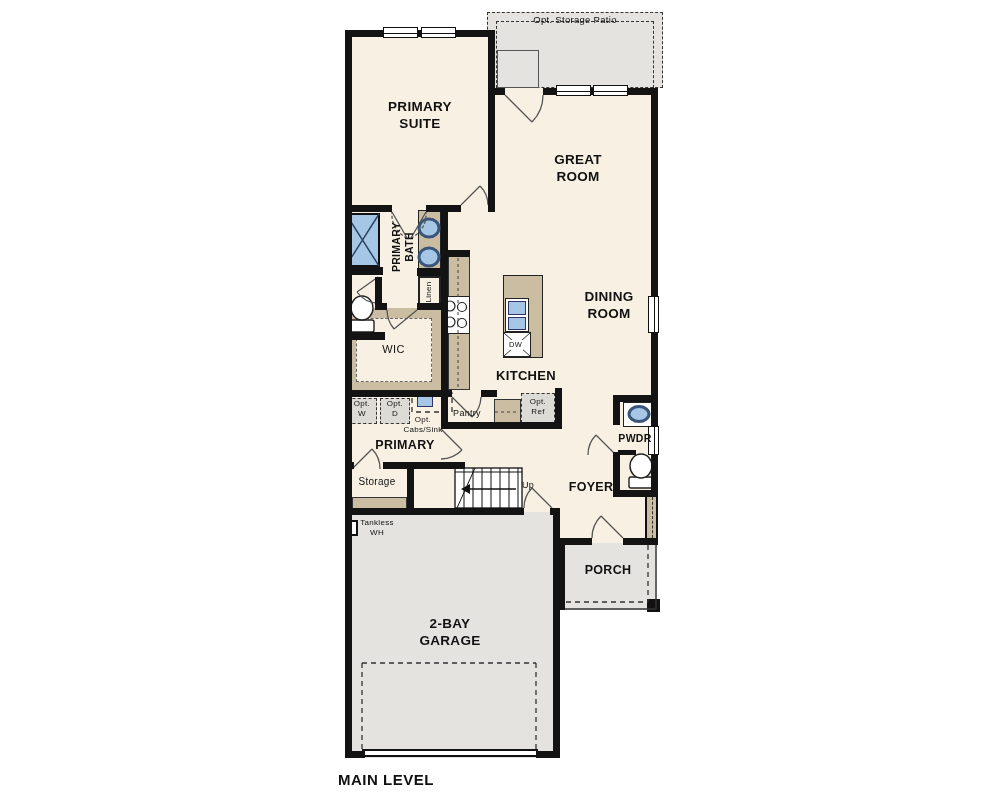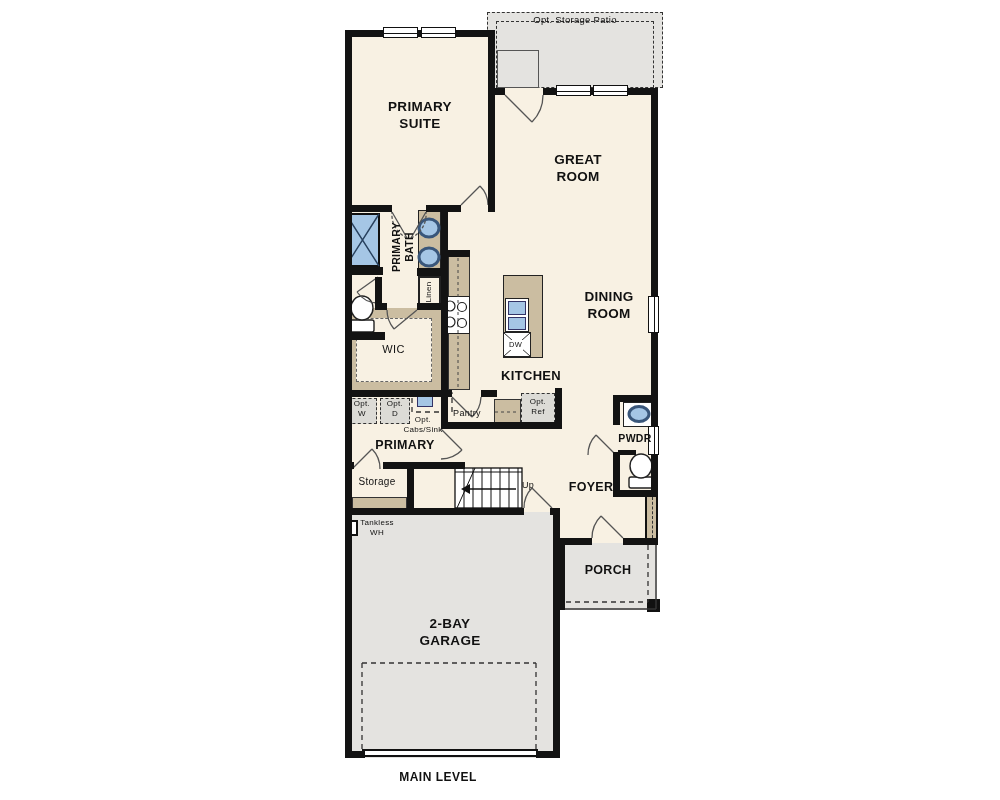--- a/index.html
+++ b/index.html
@@ -166,21 +166,21 @@
   <div class="fl cab z5" style="left:645px;top:497px;width:13px;height:41px;border-left:2px solid #111;border-right:2px solid #111">
     <div style="position:absolute;left:50%;top:0;bottom:0;border-left:1px dashed #333"></div>
   </div>
 
   <div class="lb b z6" style="left:345px;top:98px;width:150px;font-size:13.5px">PRIMARY
 SUITE</div>
   <div class="lb b z6" style="left:528px;top:151px;width:100px;font-size:13.5px">GREAT
 ROOM</div>
   <div class="lb b z6" style="left:559px;top:288px;width:100px;font-size:13.5px">DINING
 ROOM</div>
-  <div class="lb b z6" style="left:491px;top:368px;width:70px;font-size:13px;text-align:right">KITCHEN</div>
+  <div class="lb b z6" style="left:491px;top:368px;width:70px;font-size:13px;text-align:center">KITCHEN</div>
   <div class="lb b z6" style="left:370px;top:216px;width:66px;height:62px;display:flex;align-items:center;justify-content:center;transform:rotate(-90deg);font-size:10.5px">PRIMARY
 BATH</div>
   <div class="lb z6" style="left:404px;top:278px;width:50px;height:28px;display:flex;align-items:center;justify-content:center;transform:rotate(-90deg);font-size:8px">Linen</div>
   <div class="lb z6" style="left:346px;top:343px;width:95px;font-size:11px">WIC</div>
   <div class="lb z6" style="left:347px;top:399px;width:30px;font-size:8px">Opt.
 W</div>
   <div class="lb z6" style="left:380px;top:399px;width:30px;font-size:8px">Opt.
 D</div>
   <div class="lb z6" style="left:394px;top:415px;width:58px;font-size:8px">Opt.
 Cabs/Sink</div>
@@ -192,15 +192,15 @@
   <div class="lb z6" style="left:345px;top:476px;width:64px;font-size:10px">Storage</div>
   <div class="lb z6" style="left:518px;top:480px;width:20px;font-size:9px">Up</div>
   <div class="lb z6" style="left:355px;top:518px;width:44px;font-size:8px">Tankless
 WH</div>
   <div class="lb b z6" style="left:612px;top:432px;width:46px;font-size:10.5px">PWDR</div>
   <div class="lb b z6" style="left:560px;top:480px;width:62px;font-size:12.5px">FOYER</div>
   <div class="lb b z6" style="left:566px;top:563px;width:84px;font-size:12.5px">PORCH</div>
   <div class="lb b z6" style="left:400px;top:615px;width:100px;font-size:13.5px">2-BAY
 GARAGE</div>
   <div class="lb z6" style="left:487px;top:14px;width:176px;font-size:9.5px">Opt. Storage Patio</div>
-  <div class="lb b z6" style="left:338px;top:770px;width:200px;font-size:12px;text-align:center;letter-spacing:.5px">MAIN LEVEL</div>
+  <div class="lb b z6" style="left:338px;top:770px;width:200px;font-size:15px;text-align:left;letter-spacing:.5px">MAIN LEVEL</div>
 
 </div>
 
 </body></html>

